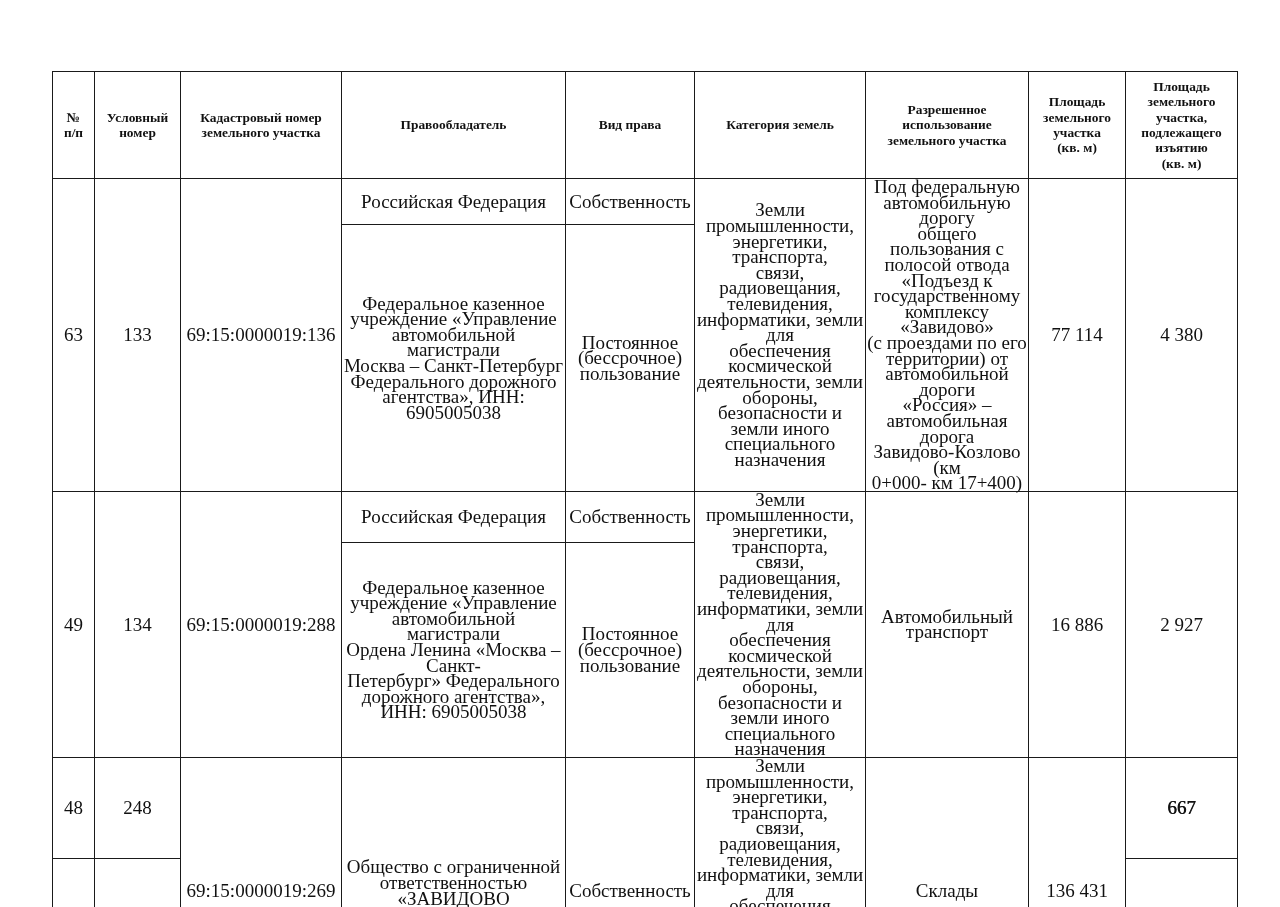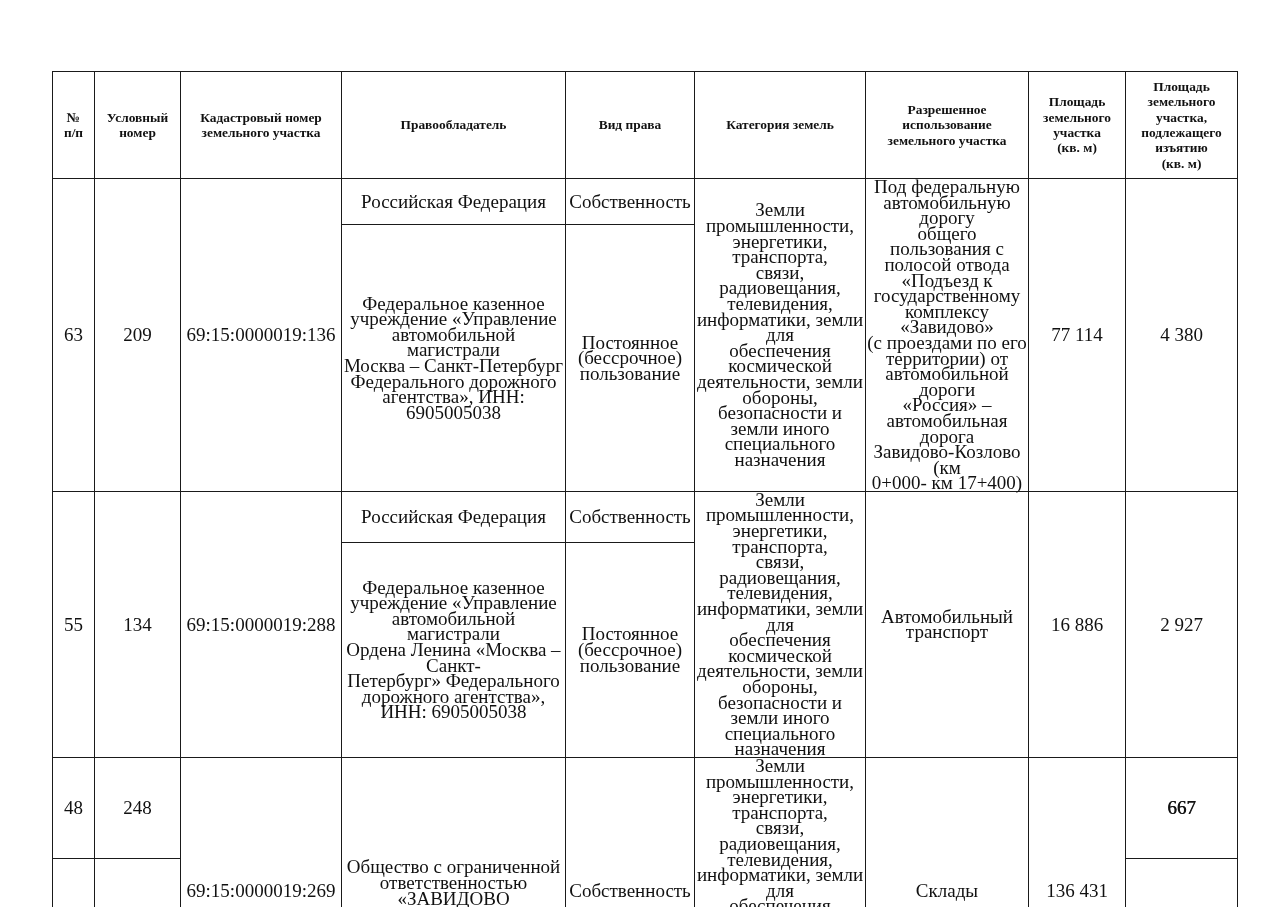--- a/index.html
+++ b/index.html
@@ -51,21 +51,21 @@
 участка,
 подлежащего
 изъятию
 (кв. м)</th>
     </tr>
   </thead>
   <tbody>
 
     <tr style="height:36px">
       <td rowspan="2">63</td>
-      <td rowspan="2">209</td>
+      <td rowspan="2">133</td>
       <td rowspan="2">69:15:0000019:136</td>
       <td class="pre">Российская Федерация</td>
       <td class="pre">Собственность</td>
       <td rowspan="2" class="pre">Земли промышленности,
 энергетики, транспорта,
 связи, радиовещания,
 телевидения,
 информатики, земли для
 обеспечения космической
 деятельности, земли
@@ -95,21 +95,21 @@
 автомобильной магистрали
 Москва – Санкт-Петербург
 Федерального дорожного
 агентства», ИНН: 6905005038</td>
       <td class="pre">Постоянное
 (бессрочное)
 пользование</td>
     </tr>
 
     <tr style="height:35px">
-      <td rowspan="2">55</td>
+      <td rowspan="2">49</td>
       <td rowspan="2">134</td>
       <td rowspan="2">69:15:0000019:288</td>
       <td class="pre">Российская Федерация</td>
       <td class="pre">Собственность</td>
       <td rowspan="2" class="pre">Земли промышленности,
 энергетики, транспорта,
 связи, радиовещания,
 телевидения,
 информатики, земли для
 обеспечения космической

